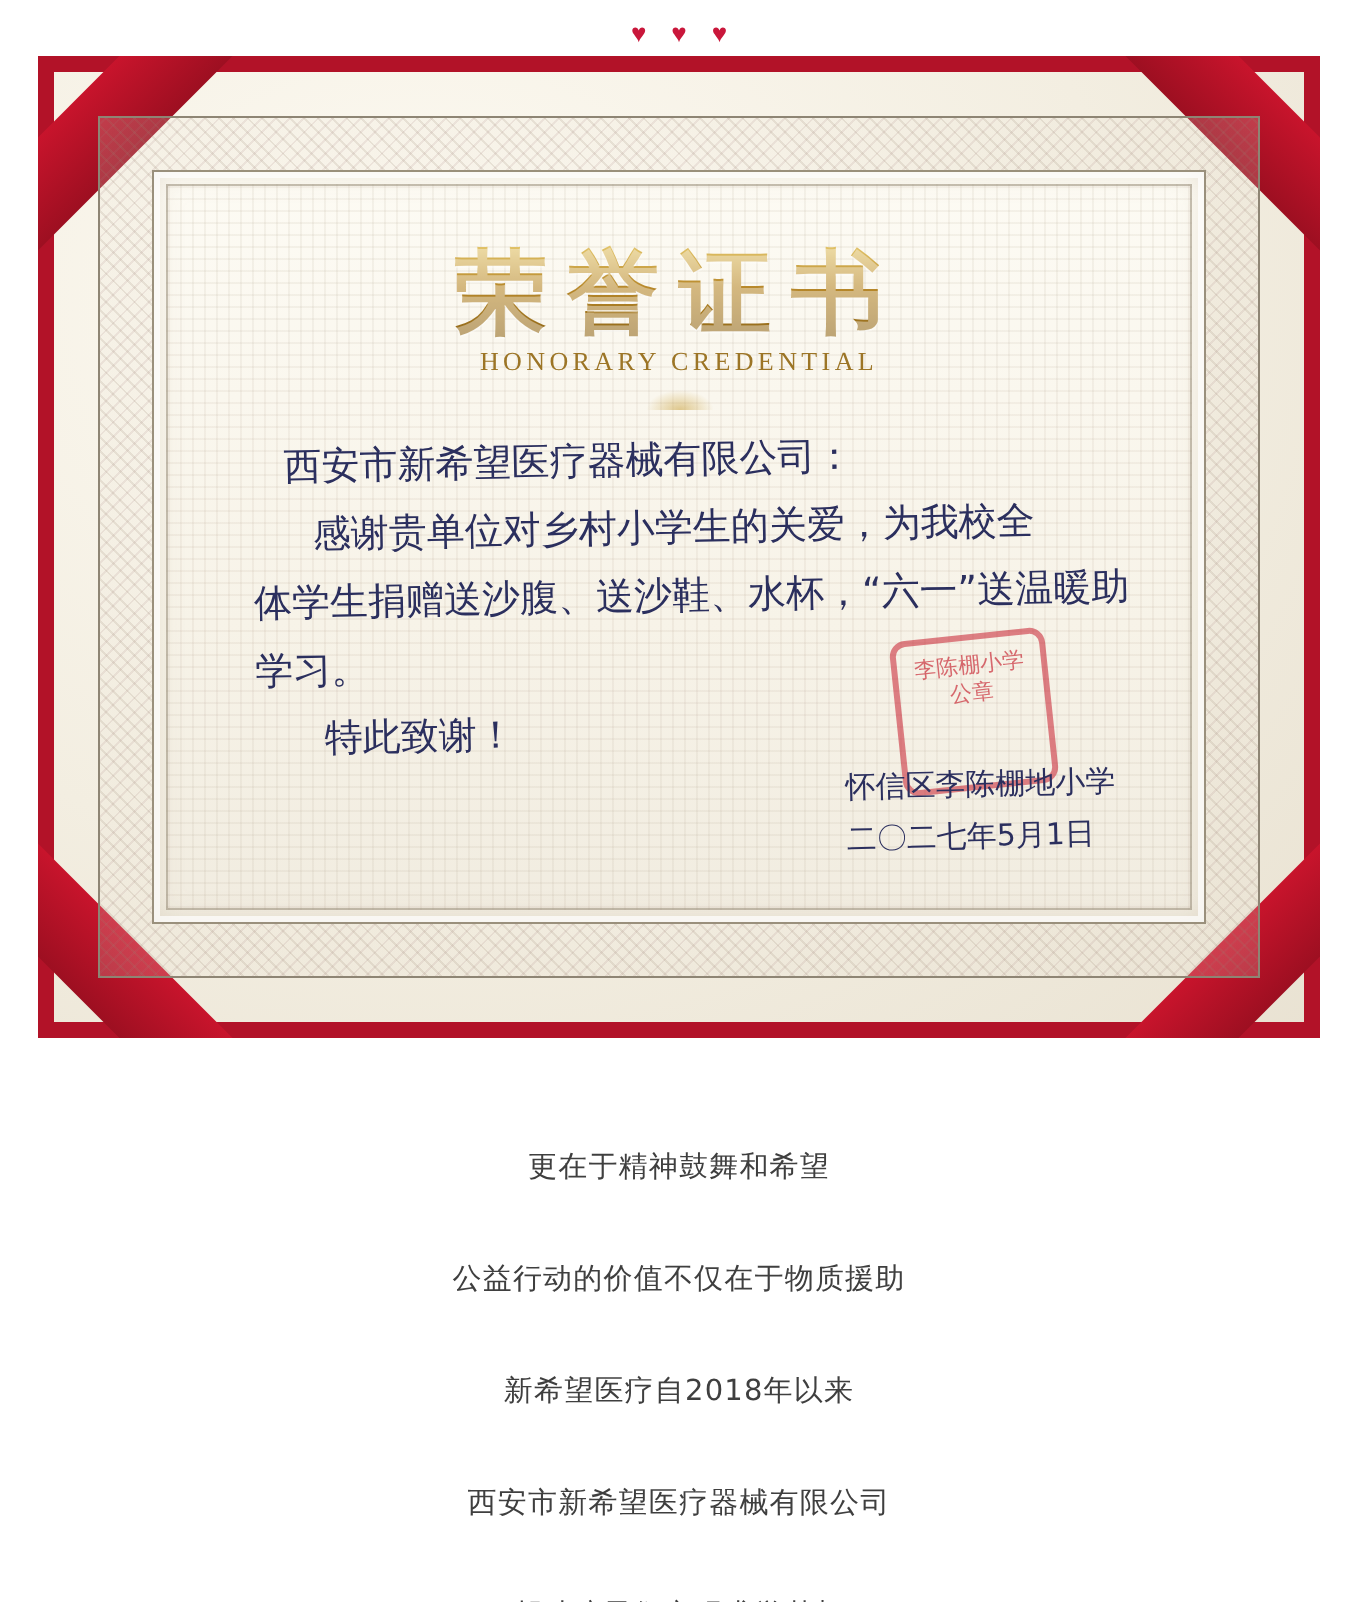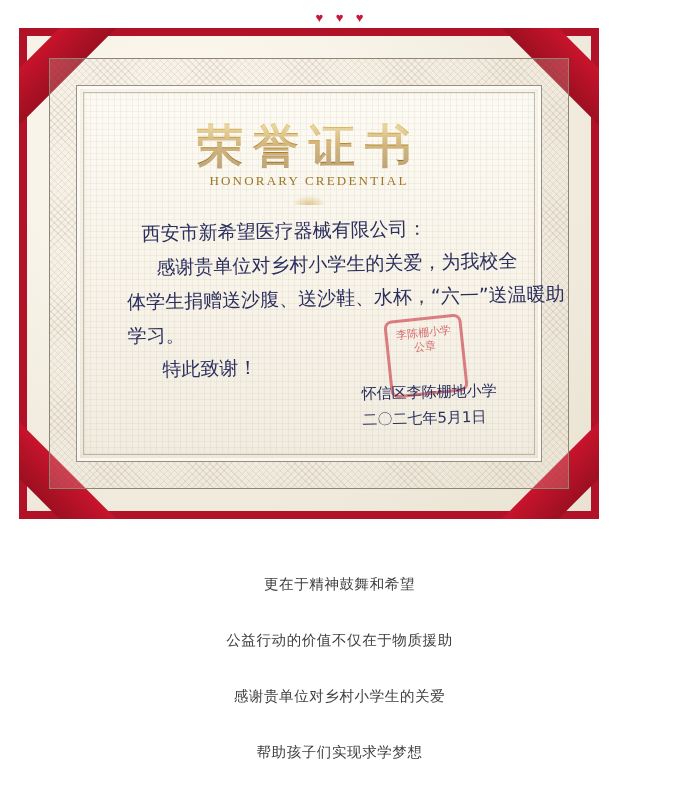--- a/index.html
+++ b/index.html
@@ -33,21 +33,21 @@
     color: #c9173b;
     font-size: 13px;
     line-height: 13px;
     margin: 0 4px;
     vertical-align: middle;
   }
 
   
   .cert-wrap {
     margin: 4px 19px 0 19px;
-    width: 580px;
+    width: 641px;
     height: 491px;
     position: relative;
     background: #f5f1e8;
     overflow: hidden;
   }
   
   .paper {
     position: absolute;
     inset: 0;
     background:
@@ -245,18 +245,19 @@
       <div class="cert-sign">
         <div>怀信区李陈棚地小学</div>
         <div>二〇二七年5月1日</div>
       </div>
     </div>
   </div>
 
   <div class="caption">
     <p>更在于精神鼓舞和希望</p>
     <p>公益行动的价值不仅在于物质援助</p>
-    <p>感谢贵单位对乡村小学生的关爱</p>
+    <p>新希望医疗自2018年以来</p>
+    <p>西安市新希望医疗器械有限公司</p>
     <p>帮助孩子们实现求学梦想</p>
 
   </div>
 
 </div>
 
 </body></html>

